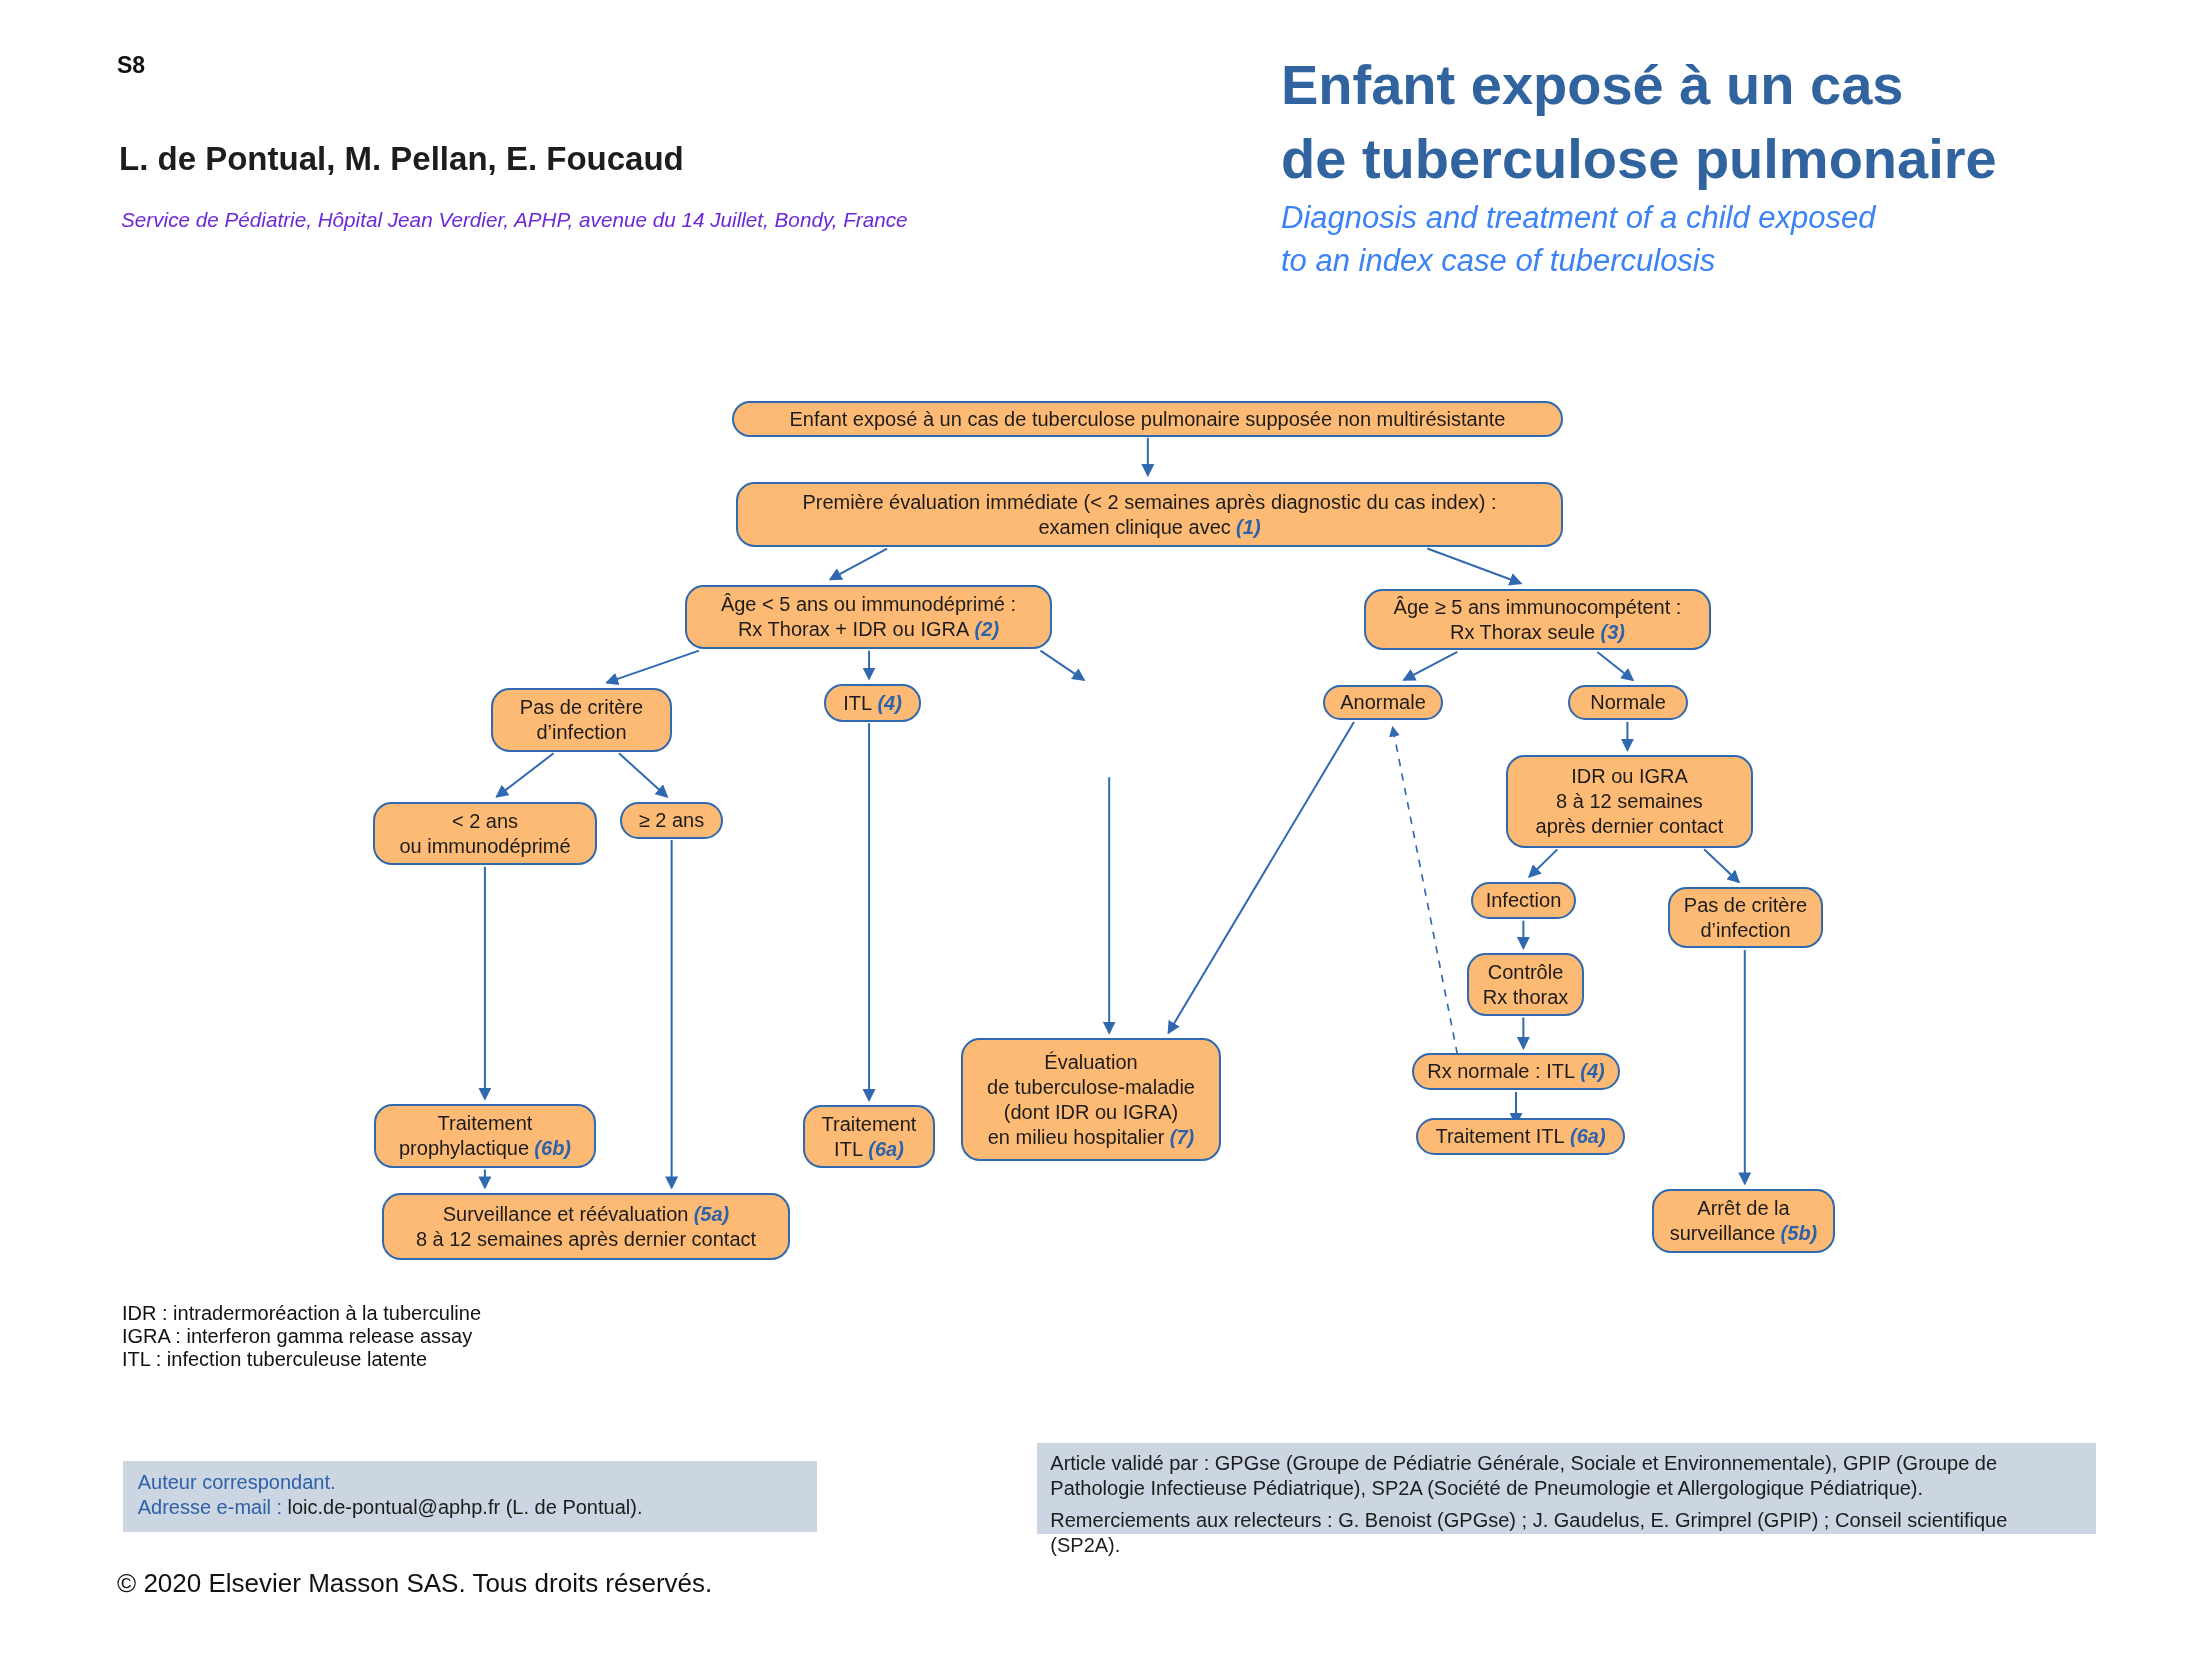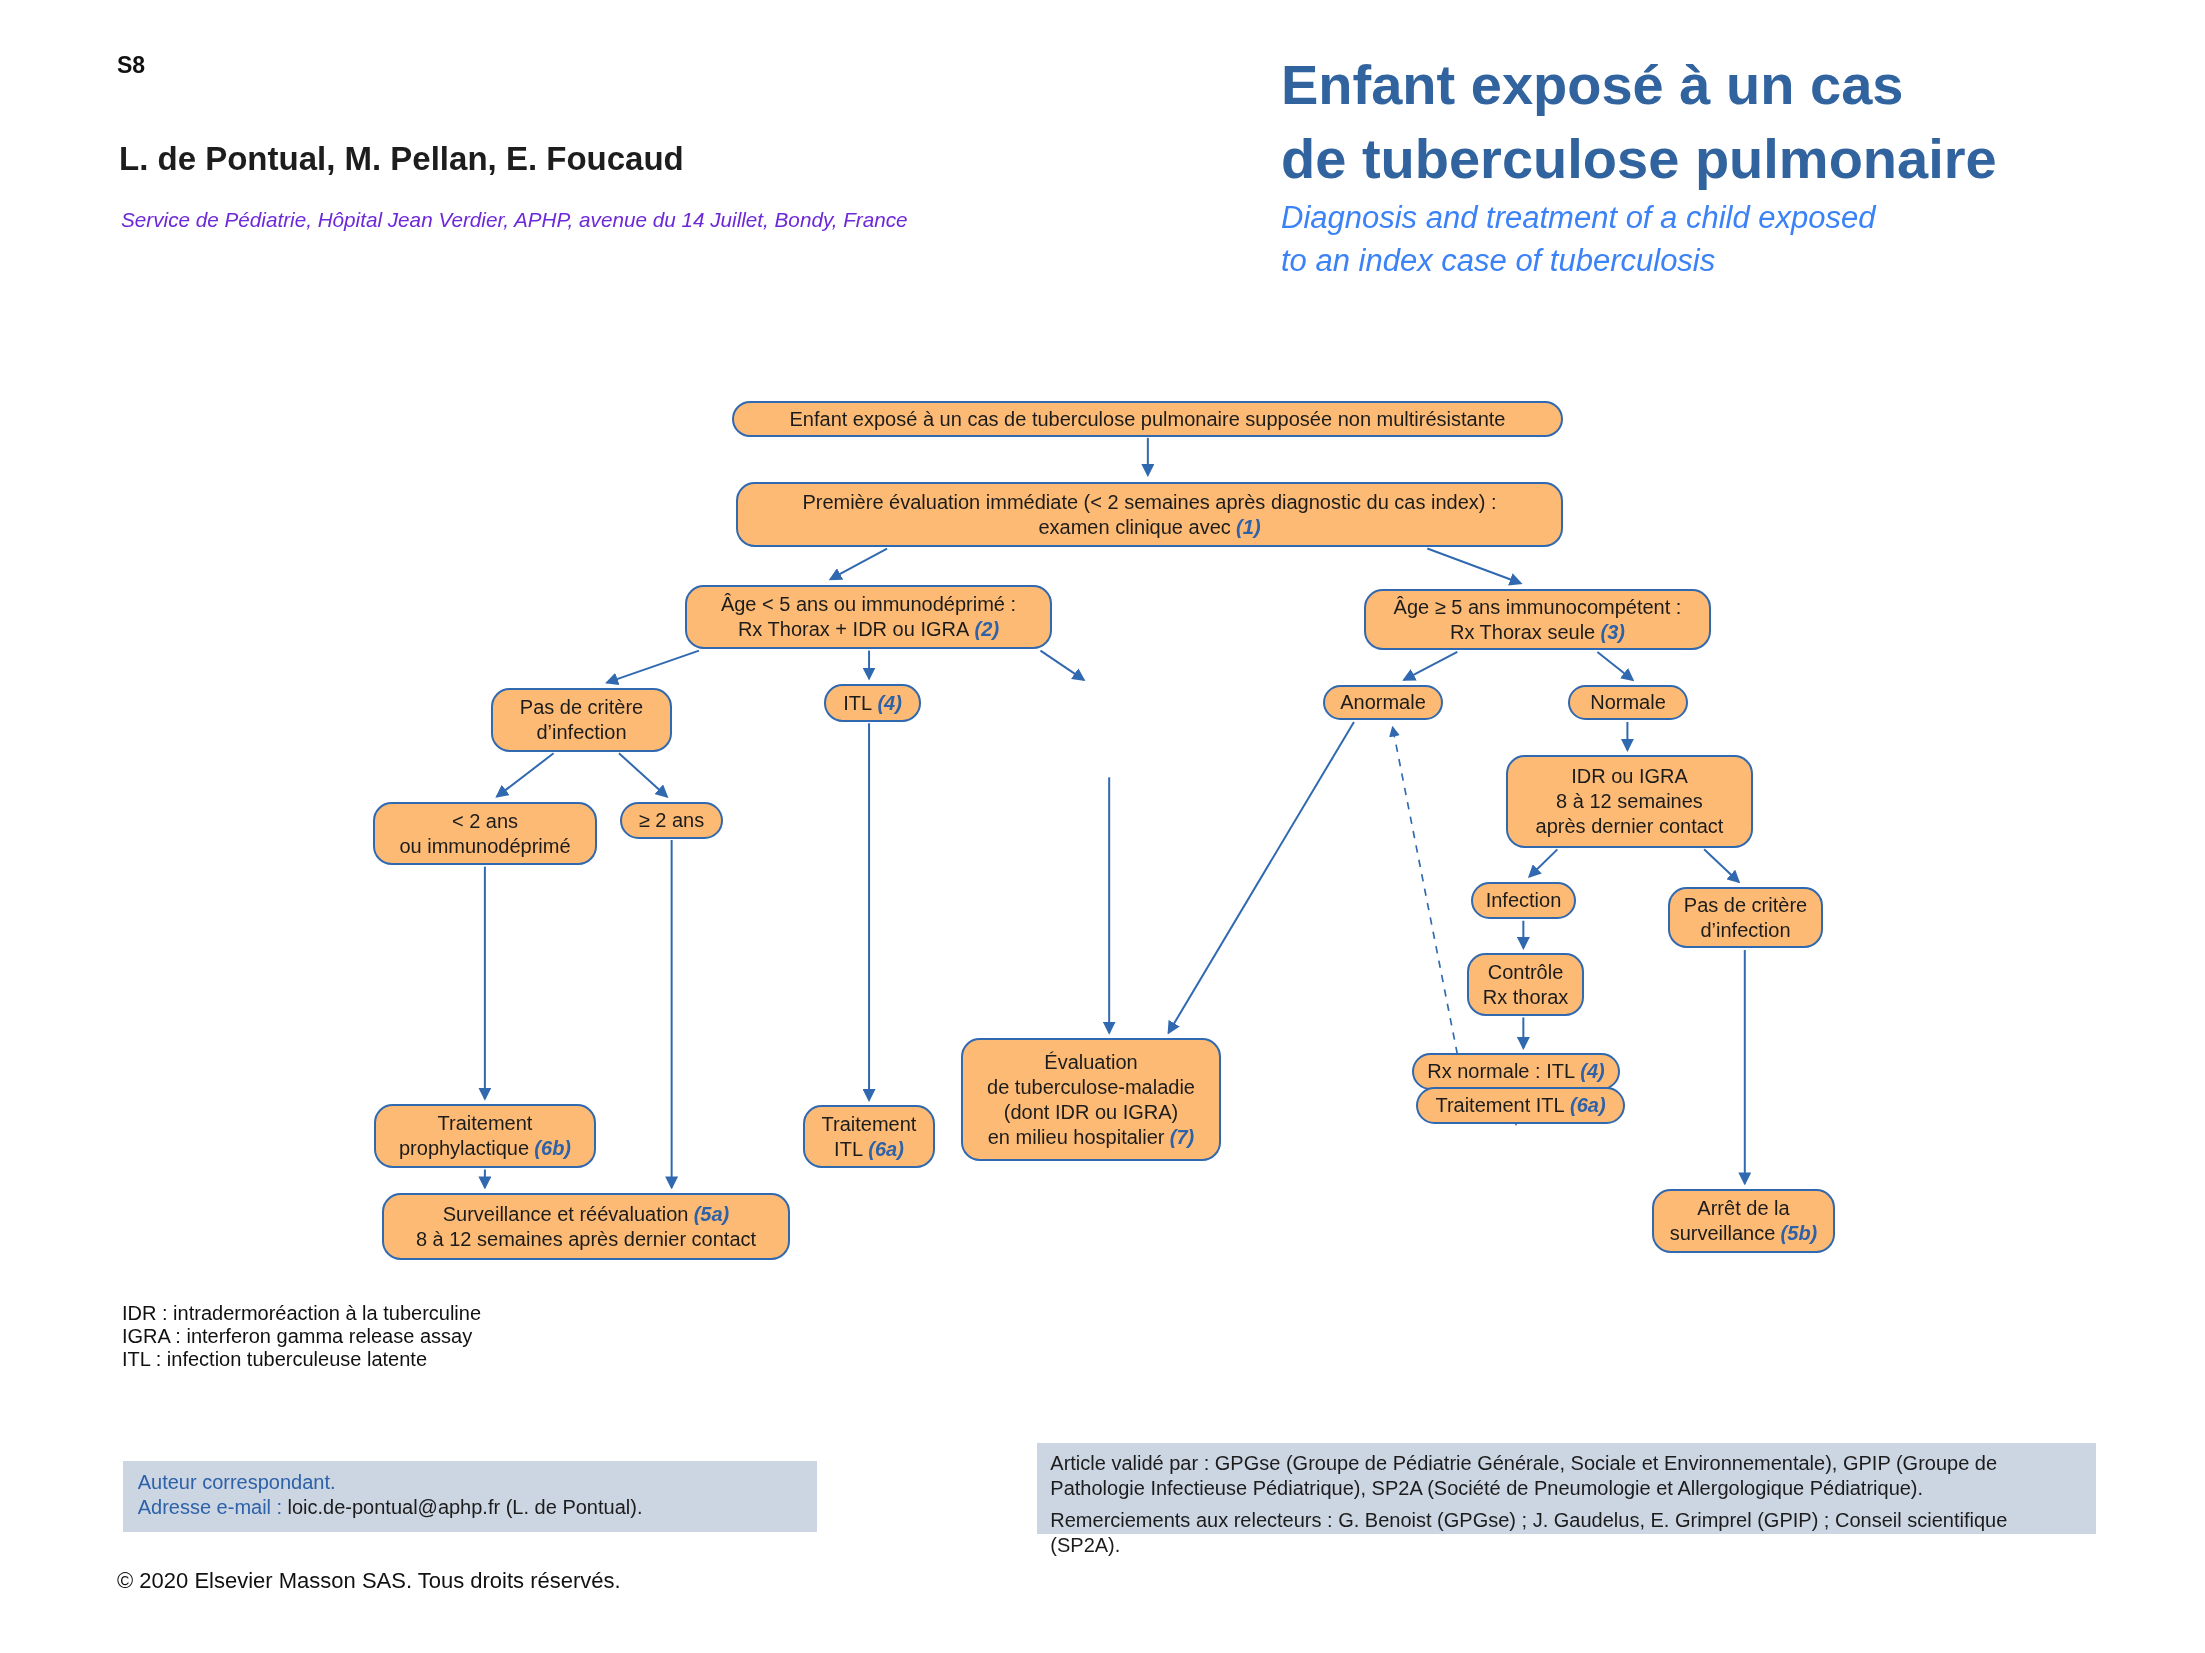--- a/index.html
+++ b/index.html
@@ -33,21 +33,21 @@
   .abbr { left:122px; top:1302px; font-size:20px; line-height:23px; color:#111; }
 
   
   .footer-box { background:#ccd5e2; box-sizing:border-box; font-size:20px; line-height:25px; }
   .corr-box { left:123px; top:1461px; width:694px; height:71px; padding:9.3px 14.7px; }
   .valid-box { left:1037px; top:1443px; width:1059px; height:91px; padding:8px 13.3px; }
   .blue { color:#2d61a8; }
   .bold { font-weight:normal; }
   .valid-p1 { margin:0 0 6.7px 0; }
   .valid-p2 { margin:0; }
-  .copyright { left:117px; top:1568px; font-size:22px; color:#111;text-align:right; }
+  .copyright { left:117px; top:1568px; font-size:26px; color:#111;text-align:right; }
 </style>
 </head>
 <body>
 
 <div id="page">
 
   <div class="abs page-num">S8</div>
   <div class="abs authors">L. de Pontual, M. Pellan, E. Foucaud</div>
   <div class="abs affil">Service de Pédiatrie, Hôpital Jean Verdier, APHP, avenue du 14 Juillet, Bondy, France</div>
   <div class="abs title-fr">
@@ -140,21 +140,21 @@
     <div class="nline"><span>Pas de critère</span></div>
     <div class="nline"><span>d’infection</span></div>
   </div>
   <div class="node" style="left:1467px;top:953px;width:117px;height:63px;">
     <div class="nline"><span>Contrôle</span></div>
     <div class="nline"><span>Rx thorax</span></div>
   </div>
   <div class="node" style="left:1412px;top:1053px;width:208px;height:37px;">
     <div class="nline"><span>Rx normale : ITL</span><span class="ref">(4)</span></div>
   </div>
-  <div class="node" style="left:1416px;top:1087px;width:209px;height:37px;justify-content:center;">
+  <div class="node" style="left:1416px;top:1118px;width:209px;height:37px;justify-content:center;">
     <div class="nline"><span>Traitement ITL</span><span class="ref">(6a)</span></div>
   </div>
   <div class="node" style="left:961px;top:1038px;width:260px;height:123px;">
     <div class="nline"><span>Évaluation</span></div>
     <div class="nline"><span>de tuberculose-maladie</span></div>
     <div class="nline"><span>(dont IDR ou IGRA)</span></div>
     <div class="nline"><span>en milieu hospitalier</span><span class="ref">(7)</span></div>
   </div>
   <div class="node" style="left:803px;top:1105px;width:132px;height:63px;">
     <div class="nline"><span>Traitement</span></div>

